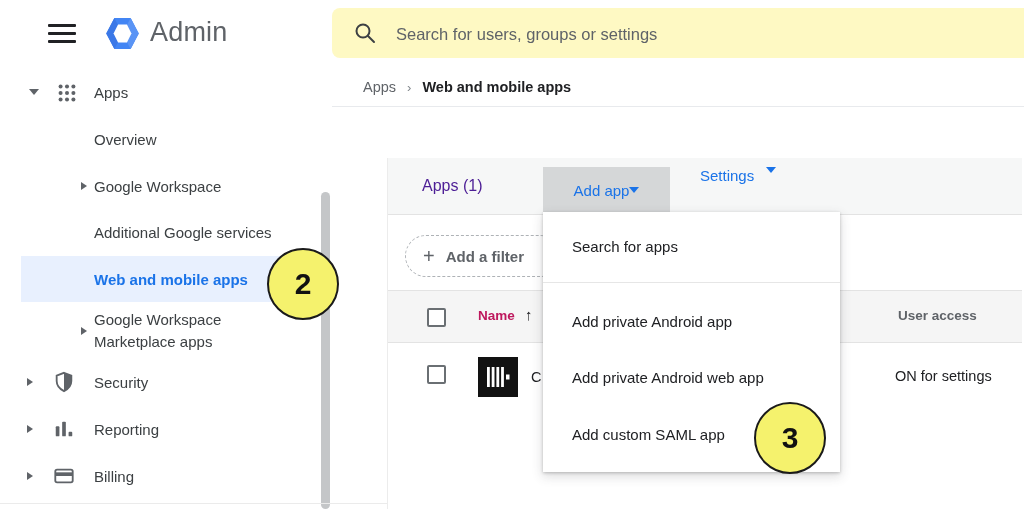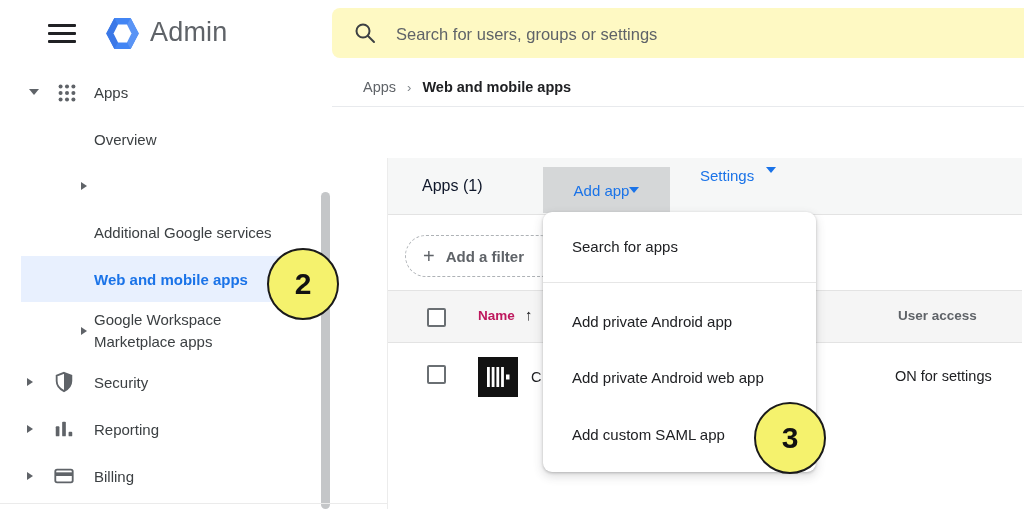--- a/index.html
+++ b/index.html
@@ -33,21 +33,21 @@
   .row-selected{left:21px;top:256px;width:270px;height:46px;background:#e8f0fe;display:flex;align-items:center;}
   .row-selected .side-label{margin-left:73px;color:#1a73e8;font-weight:bold;}
   .two-line{width:205px;white-space:normal;line-height:22px;}
   .scrollbar{left:321px;top:192px;width:9px;height:317px;background:#c4c6c8;border-radius:5px;}
   .side-bottom-line{left:0;top:503px;width:388px;height:1px;background:#ebebeb;}
 
   
   .panel-border{left:387px;top:158px;width:1px;height:351px;background:#ececec;}
   .toolbar{left:388px;top:158px;width:634px;height:56px;background:#f6f7f7;border-bottom:1px solid #e3e3e3;}
   .tb-title{position:absolute;left:34px;top:0;height:56px;display:flex;align-items:center;
-    font-size:16px;color:#0f172a;}
+    font-size:16px;color:#4c1d95;}
   .addapp-btn{position:absolute;left:155px;top:9px;width:127px;height:46px;background:#d5d7d8;
     display:flex;align-items:center;justify-content:center;cursor:pointer;}
   .blue-label{font-size:15px;color:#1a73e8;}
   .caret-blue{width:0;height:0;border-left:5px solid transparent;border-right:5px solid transparent;
     border-top:6px solid #1a73e8;}
   .settings-btn{position:absolute;left:312px;top:9px;height:46px;display:flex;align-items:flex-start;gap:12px;cursor:pointer;}
 
   .filter-chip{left:405px;top:235px;width:156px;height:42px;border:1px dashed #aeb2b6;border-radius:21px;
     display:flex;align-items:center;cursor:pointer;background:#fff;box-sizing:border-box;}
   .filter-chip .plus{margin-left:17px;font-size:20px;color:#5f6368;font-weight:400;}
@@ -59,22 +59,22 @@
     background:#fff;box-sizing:border-box;cursor:pointer;}
   .th-name{position:absolute;left:90px;top:17px;font-size:13.5px;font-weight:bold;color:#be185d;cursor:pointer;}
   .th-sort{position:absolute;left:137px;top:15px;font-size:15px;color:#202124;}
   .th-access{position:absolute;left:510px;top:17px;font-size:13.5px;font-weight:bold;color:#5f6368;}
 
   .trow{left:388px;top:343px;width:634px;height:72px;background:#fff;}
   .trow .appname{position:absolute;left:143px;top:26px;font-size:14.5px;color:#202124;}
   .trow .access{position:absolute;left:507px;top:25px;font-size:14.5px;color:#202124;white-space:nowrap;}
 
   
-  .menu{left:543px;top:212px;width:273px;height:260px;background:#fff;z-index:10;
-    box-shadow:0 1px 3px rgba(0,0,0,.22),0 4px 10px 1px rgba(60,64,67,.16);border-radius:9px;}
+  .menu{left:543px;top:212px;width:297px;height:260px;background:#fff;z-index:10;
+    box-shadow:0 1px 3px rgba(0,0,0,.22),0 4px 10px 1px rgba(60,64,67,.16);}
   .menu-item{position:absolute;left:0;width:100%;height:42px;line-height:42px;padding-left:29px;
     font-size:15px;color:#202124;box-sizing:border-box;cursor:pointer;white-space:nowrap;}
   .menu-div{position:absolute;left:0;top:70px;width:100%;height:1px;background:#e6e6e6;}
 
   
   .badge{width:72px;height:72px;border-radius:50%;background:#f5f26d;border:2px solid #1a1a1a;
     display:flex;align-items:center;justify-content:center;font-size:30px;font-weight:bold;color:#111;
     box-sizing:border-box;z-index:20;}
 </style>
 </head>
@@ -128,20 +128,21 @@
         <circle cx="19" cy="19" r="2.2"></circle>
     </svg>
   </div>
   <div class="abs side-label" style="left:94px;top:84px;">Apps</div>
 
   <div class="abs side-label" style="left:94px;top:131px;">Overview</div>
 
   <div class="abs" style="left:81px;top:182px;">
     <div class="caret-right"></div>
   </div>
+  <div class="abs side-label" style="left:94px;top:178px;">Google Workspace</div>
 
   <div class="abs side-label" style="left:94px;top:224px;">Additional Google services</div>
 
   <div class="abs row-selected">
     <span class="side-label">Web and mobile apps</span>
   </div>
 
   <div class="abs" style="left:81px;top:327px;">
     <div class="caret-right"></div>
   </div>

